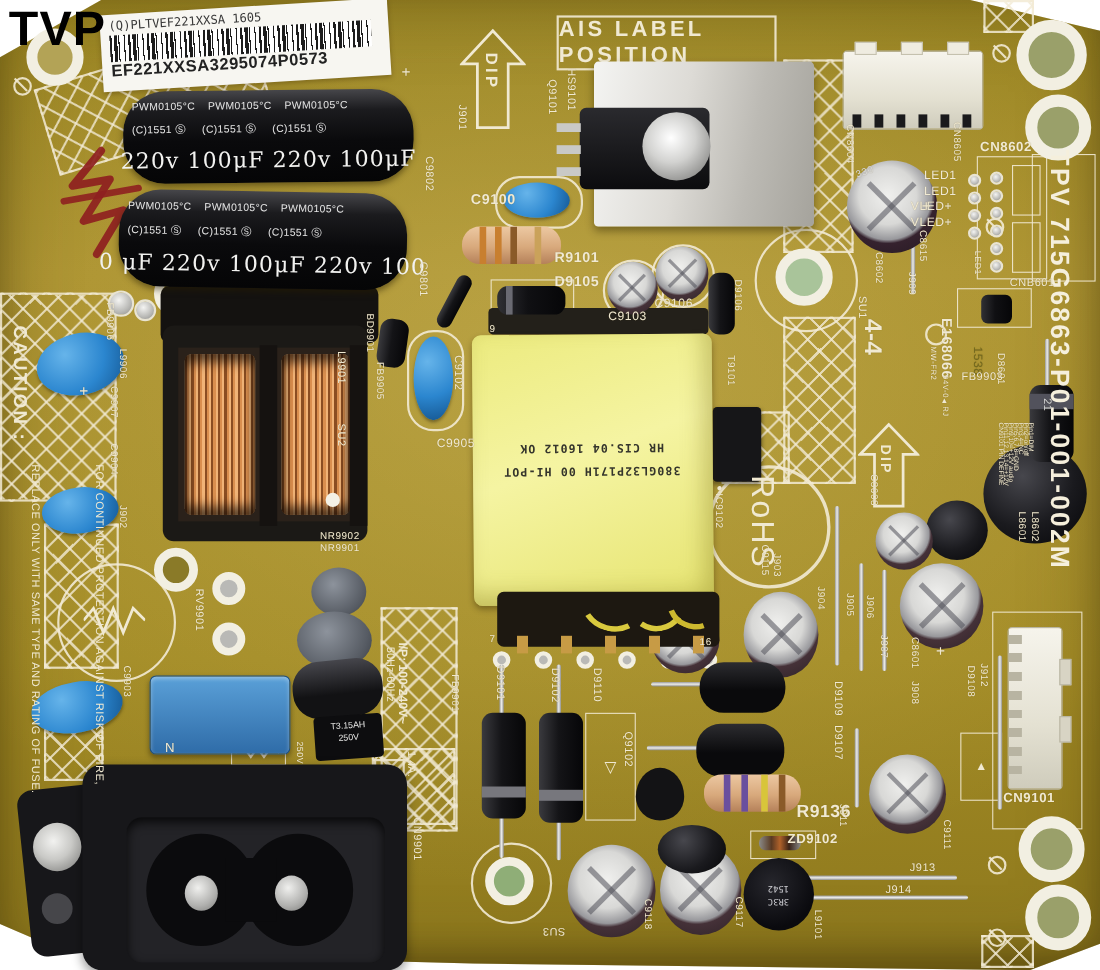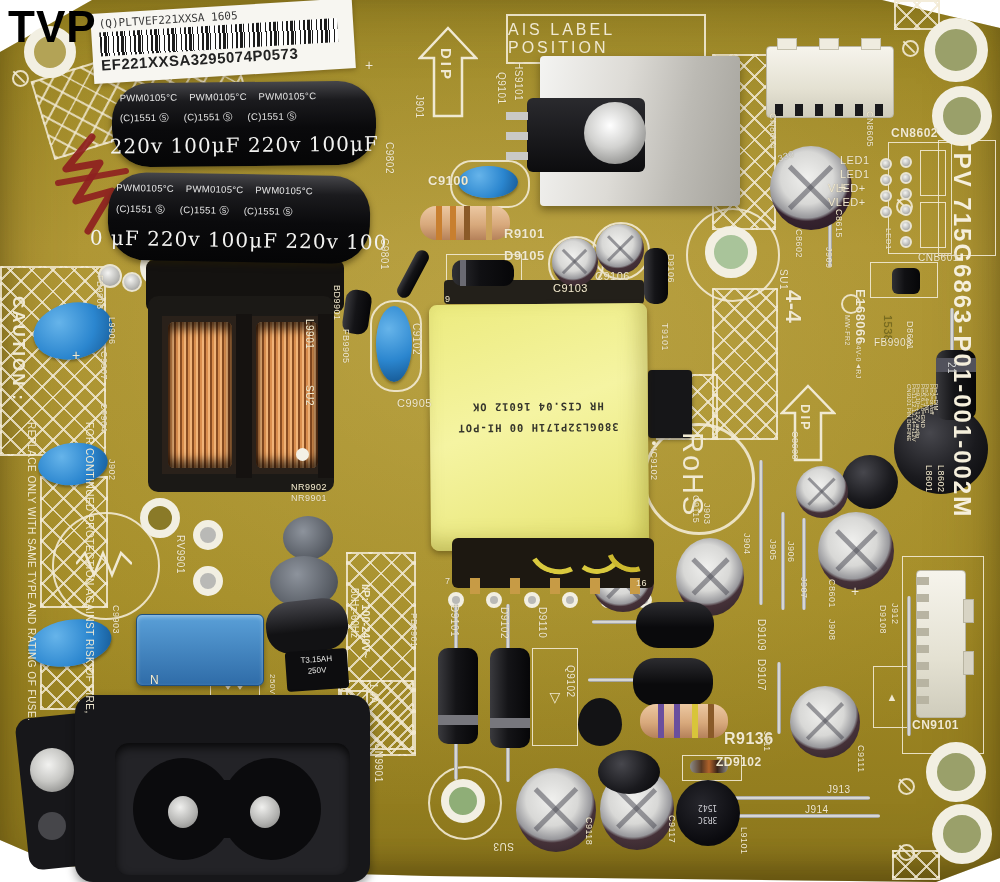--- a/index.html
+++ b/index.html
@@ -76,21 +76,21 @@
   <div class="donut" style="left:441px;top:779px;width:44px;height:44px;border-width:8px;background:#8fae77;"></div>
   <div class="donut" style="left:140px;top:246px;width:42px;height:42px;border-width:8px;background:#8a7a28;"></div>
   <div class="donut" style="left:140px;top:498px;width:40px;height:40px;border-width:8px;background:#8a7a28;"></div>
   <div class="scrw" style="left:12px;top:70px;"></div>
   <div class="scrw" style="left:902px;top:40px;"></div>
   <div class="scrw" style="left:896px;top:198px;"></div>
   <div class="scrw" style="left:898px;top:778px;"></div>
   <div class="scrw" style="left:898px;top:844px;"></div>
 
   <div class="silkbox" style="left:506px;top:14px;width:196px;height:46px;border-width:2.5px;display:flex;align-items:center;justify-content:center;">
-    <span class="silk" style="font-size:16px;font-weight:normal;letter-spacing:3px;">AIS LABEL POSITION</span>
+    <span class="silk" style="font-size:20px;font-weight:bold;letter-spacing:3px;">AIS LABEL POSITION</span>
   </div>
 
   <svg class="abs" style="left:418px;top:26px;z-index:6;" width="60" height="92" viewBox="0 0 60 92">
     <polygon points="30,2 58,32 44,32 44,90 16,90 16,32 2,32" fill="none" stroke="#f0e9d2" stroke-width="2.5"></polygon>
   </svg>
   <div class="vtext" style="left:438px;top:48px;font-size:15px;font-weight:bold;letter-spacing:3px;">DIP</div>
   <svg class="abs" style="left:780px;top:384px;z-index:6;" width="56" height="78" viewBox="0 0 56 78">
     <polygon points="28,2 54,29 41,29 41,76 15,76 15,29 2,29" fill="none" stroke="#f0e9d2" stroke-width="2.5"></polygon>
   </svg>
   <div class="vtext" style="left:798px;top:404px;font-size:13px;font-weight:bold;letter-spacing:2px;">DIP</div>

